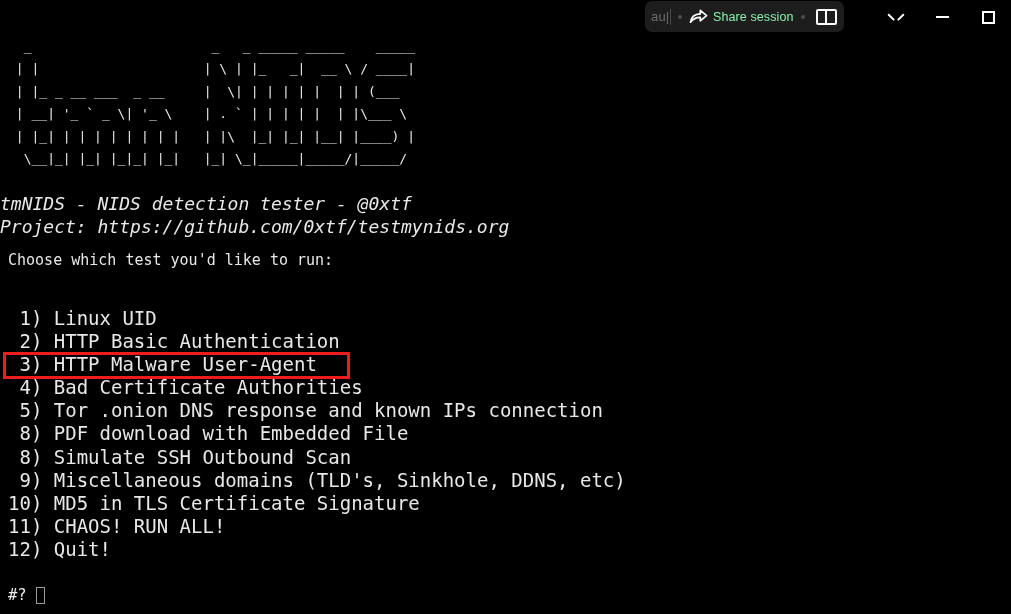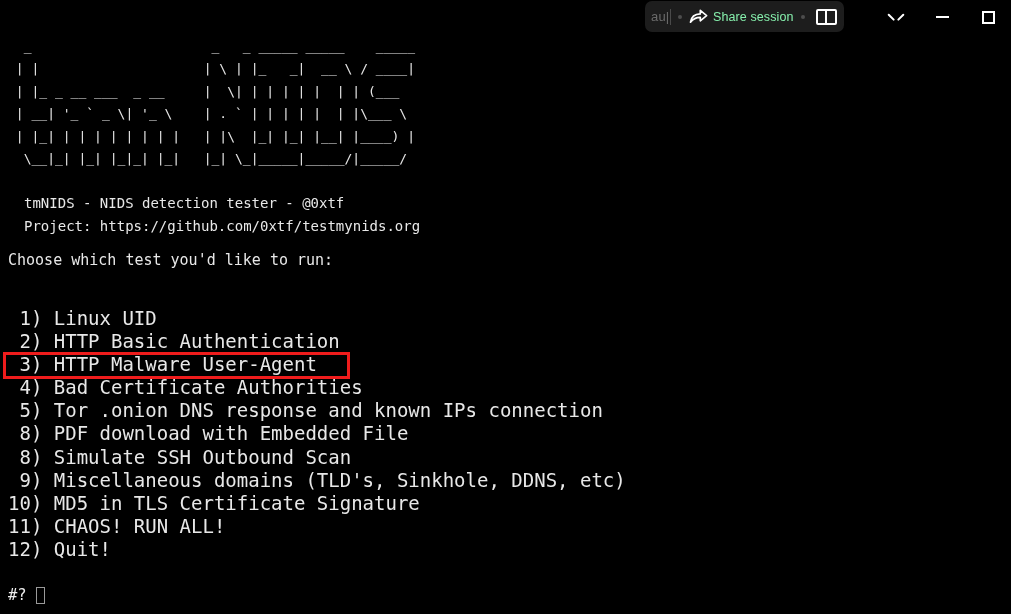--- a/index.html
+++ b/index.html
@@ -139,25 +139,26 @@
     position: absolute;
     left: 8px;
     top: 36px;
     font-size: 13px;
     line-height: 22.4px;
     letter-spacing: 0px;
     color: #eeeeee;
   }
   .meta {
     position: absolute;
-    left: 24px;
+    left: 0;
     top: 192px;
-    font-size: 14px;
+    font-size: 18px;
     line-height: 23px;
     color: #ededed;
+    font-style: italic;
   }
   .prompt-q {
     position: absolute;
     left: 8px;
     top: 249px;
     font-size: 15px;
     line-height: 23px;
     color: #ededed;
   }
   .menu {

